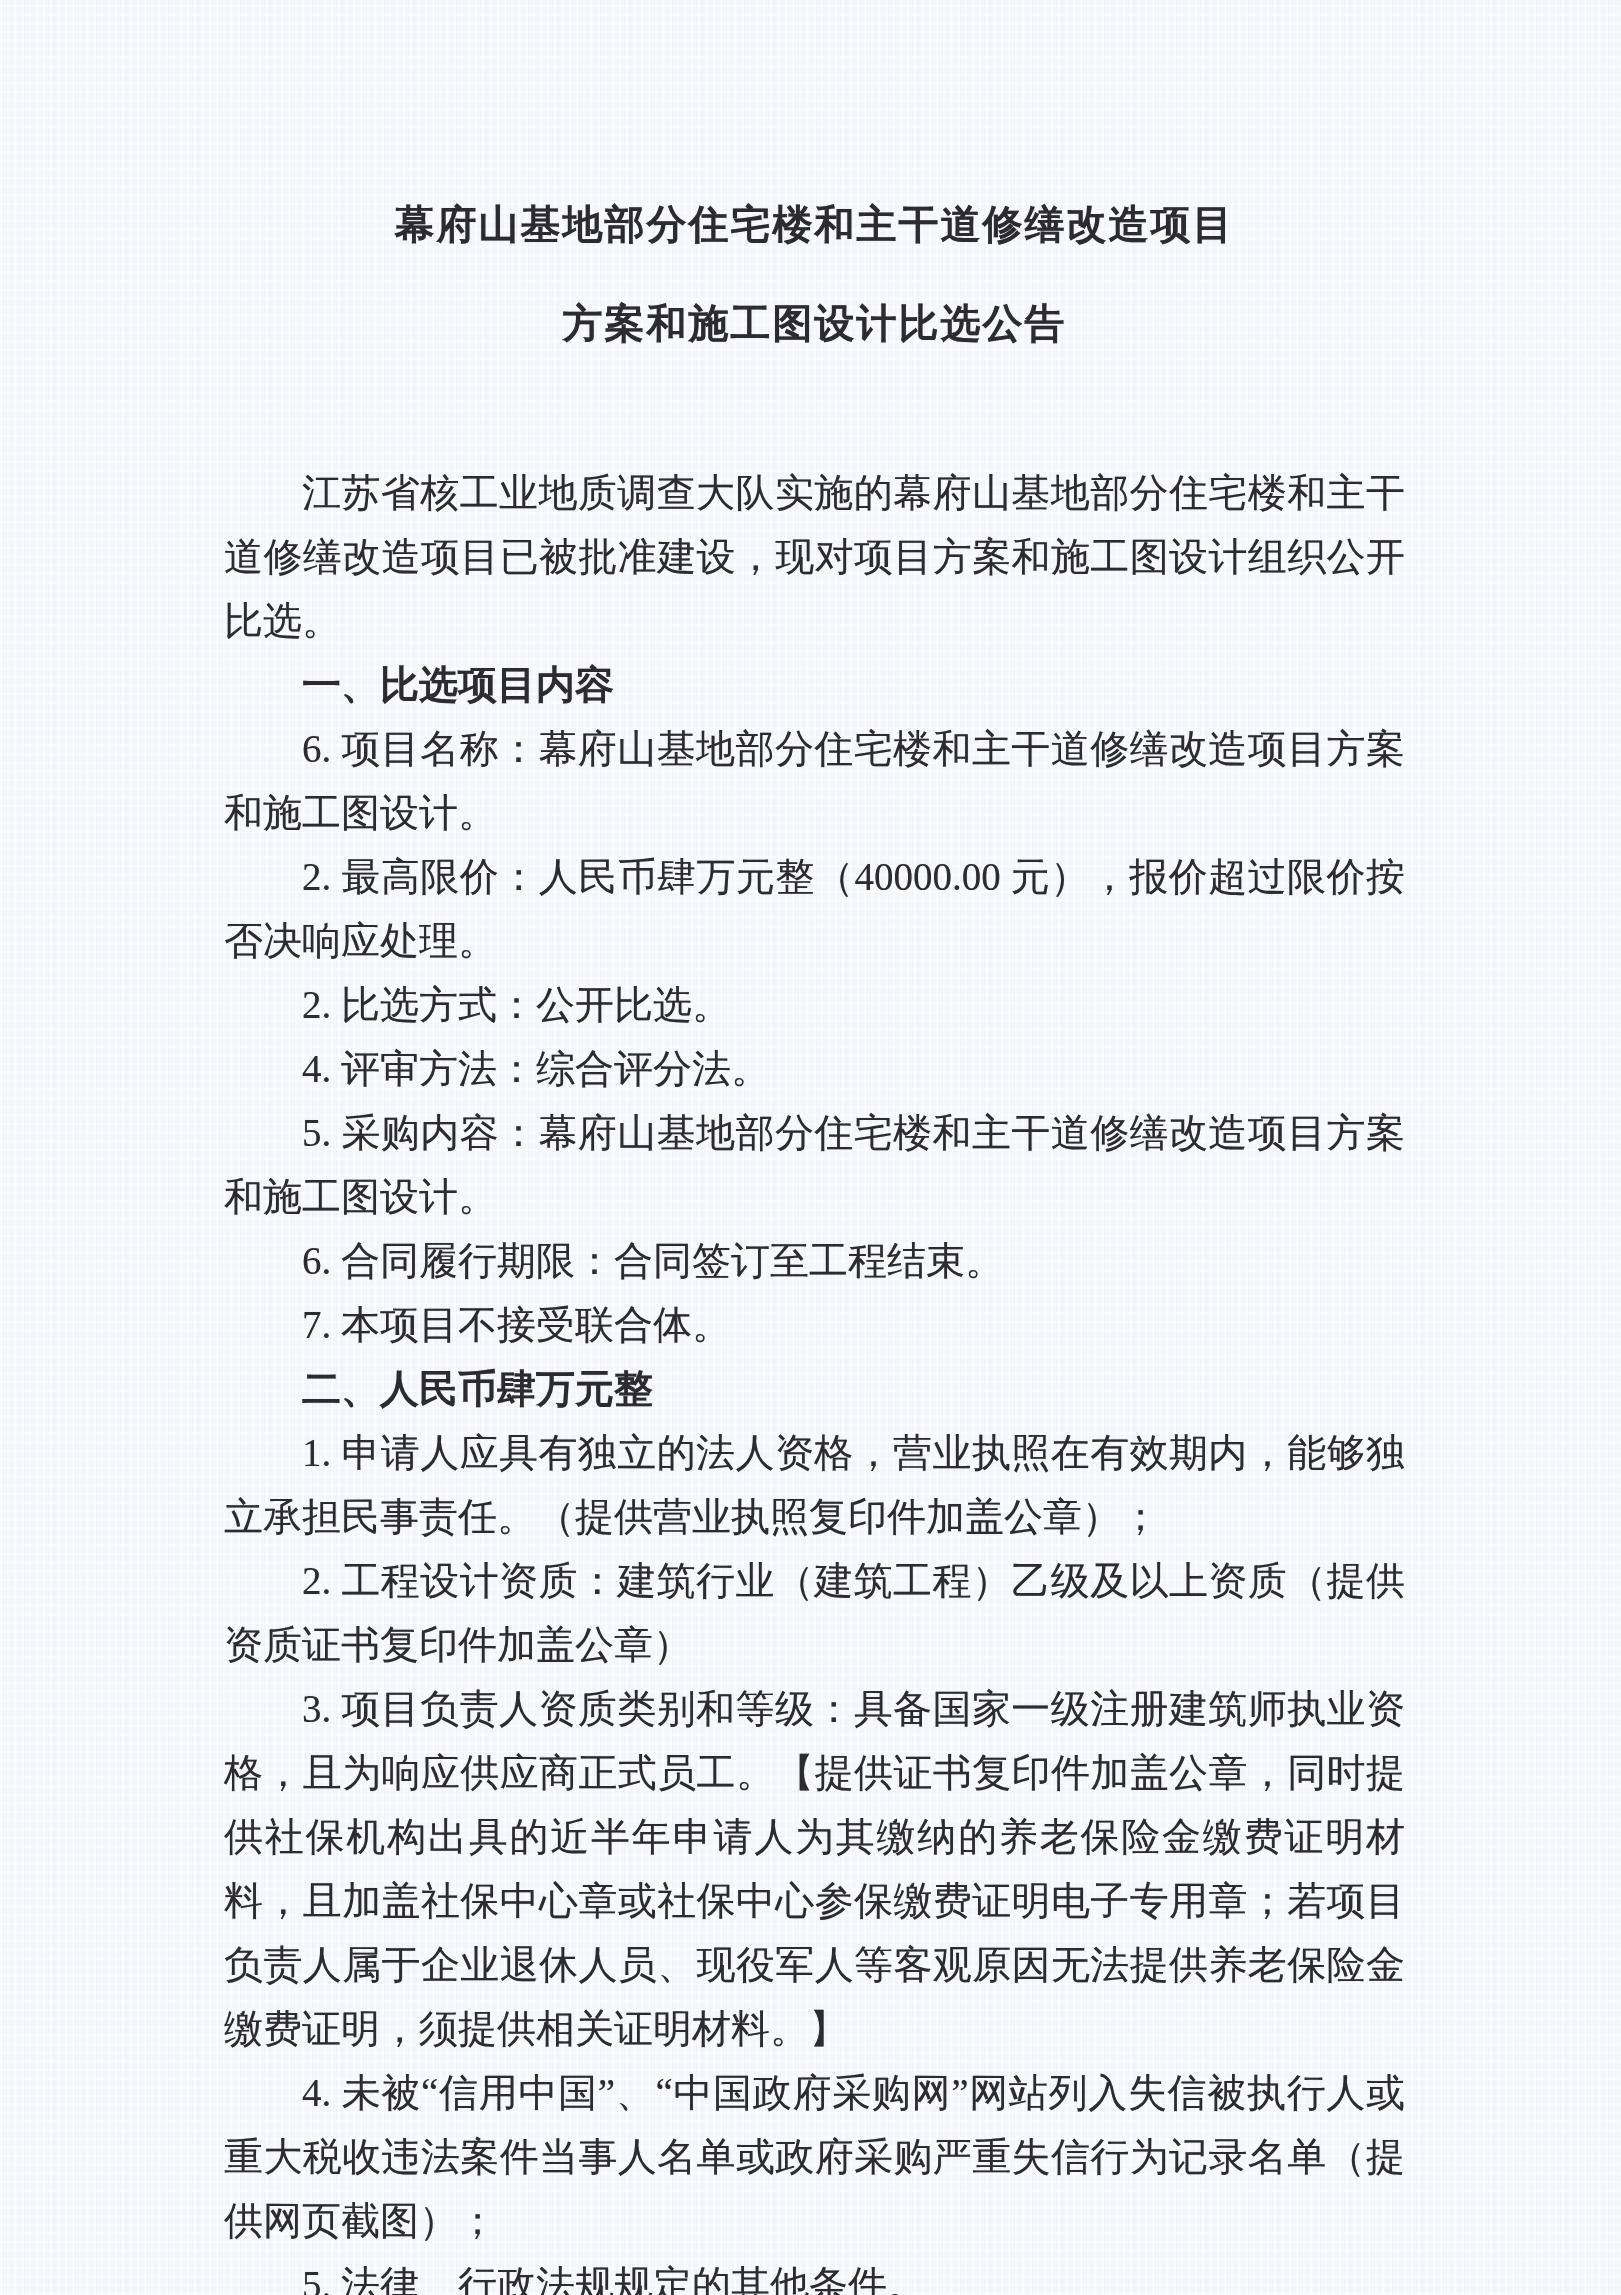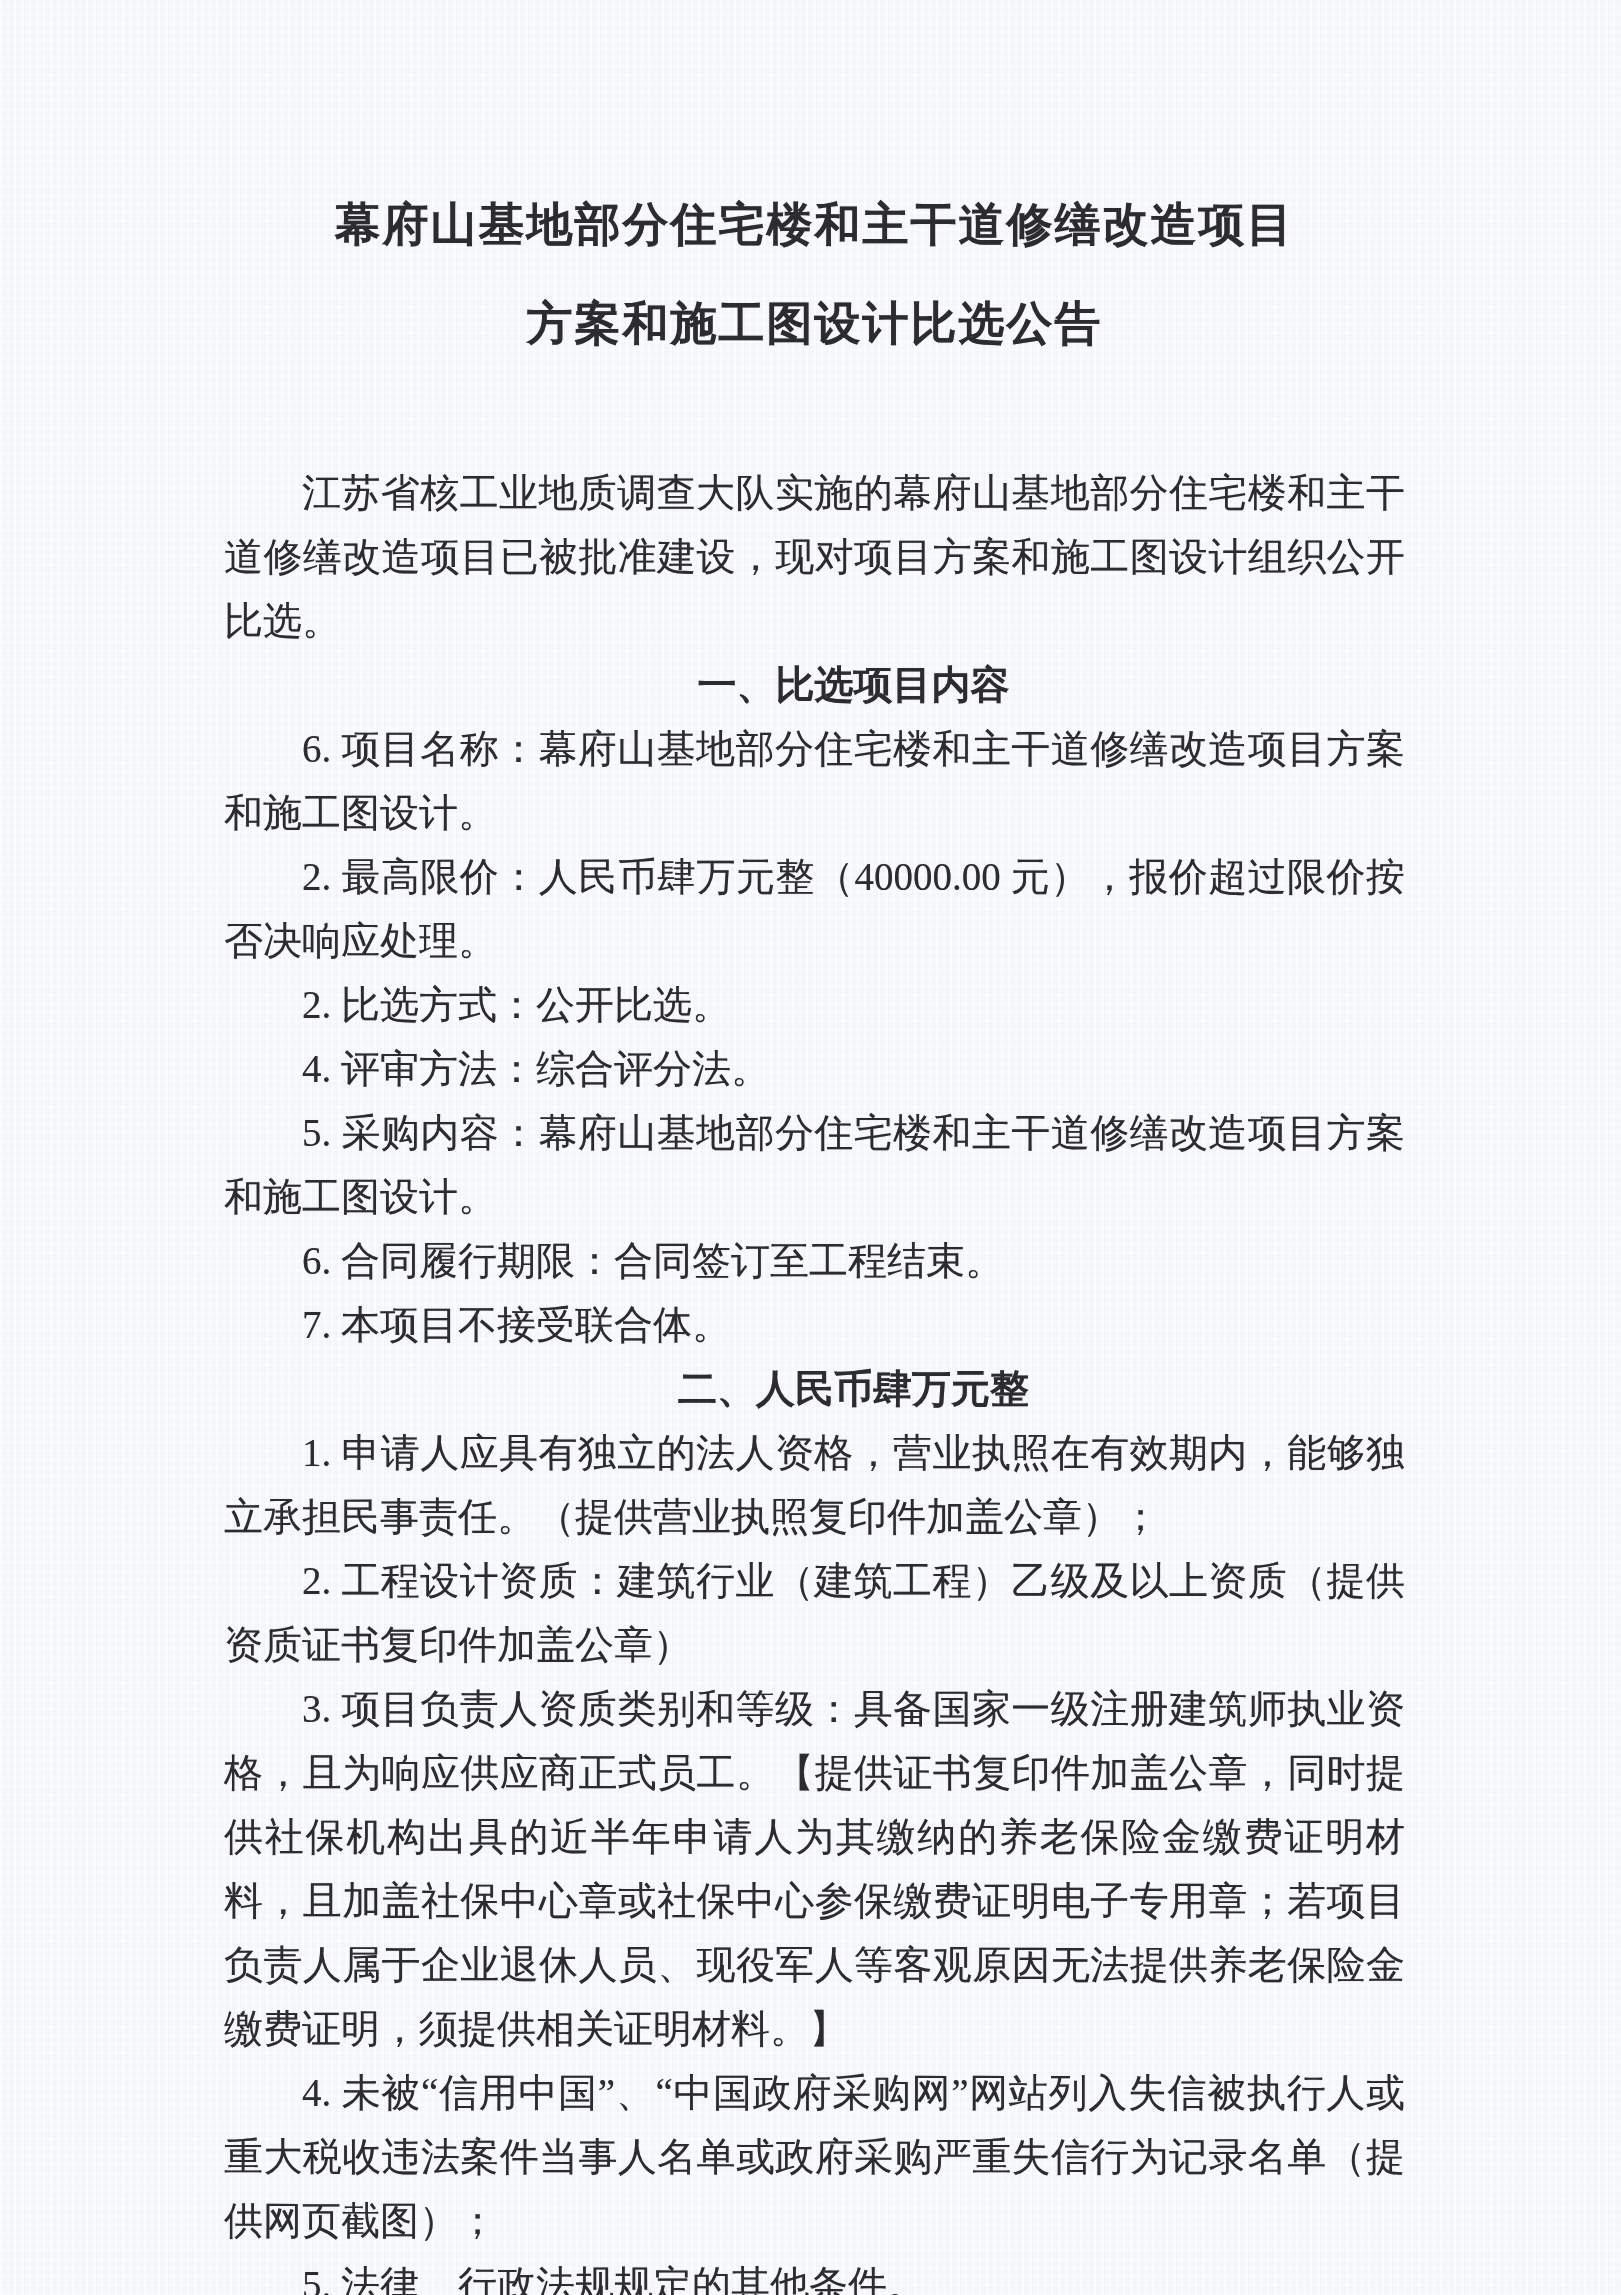--- a/index.html
+++ b/index.html
@@ -26,21 +26,21 @@
     color:var(--ink);
   }
   .content{
     position:absolute;
     left:224px;
     top:175px;
     width:1181px;
   }
   .title-line{
     margin:0;
-    font-size:46px;
+    font-size:40px;
     line-height:99px;
     font-weight:bold;
     letter-spacing:2px;
     text-align:center;
     white-space:nowrap;
     color:var(--ink);
     text-shadow:0 0 0.7px rgba(43,43,48,0.45);
   }
   .doc-body{
     margin-top:88px;
@@ -52,21 +52,21 @@
     text-indent:2em;
     text-align:justify;
     text-justify:inter-character;
     word-break:break-all;
     overflow-wrap:anywhere;
     color:var(--ink);
     text-shadow:0 0 0.7px rgba(43,43,48,0.40);
   }
   .doc-body p.heading{
     font-weight:bold;
-    text-align:center;
+    text-align:left;
     font-family:Liberation Serif, serif;
   }
 </style>
 </head>
 <body>
 
 <div class="page">
   <div class="content">
     <h1 class="title-line">幕府山基地部分住宅楼和主干道修缮改造项目</h1>
     <h1 class="title-line">方案和施工图设计比选公告</h1>

